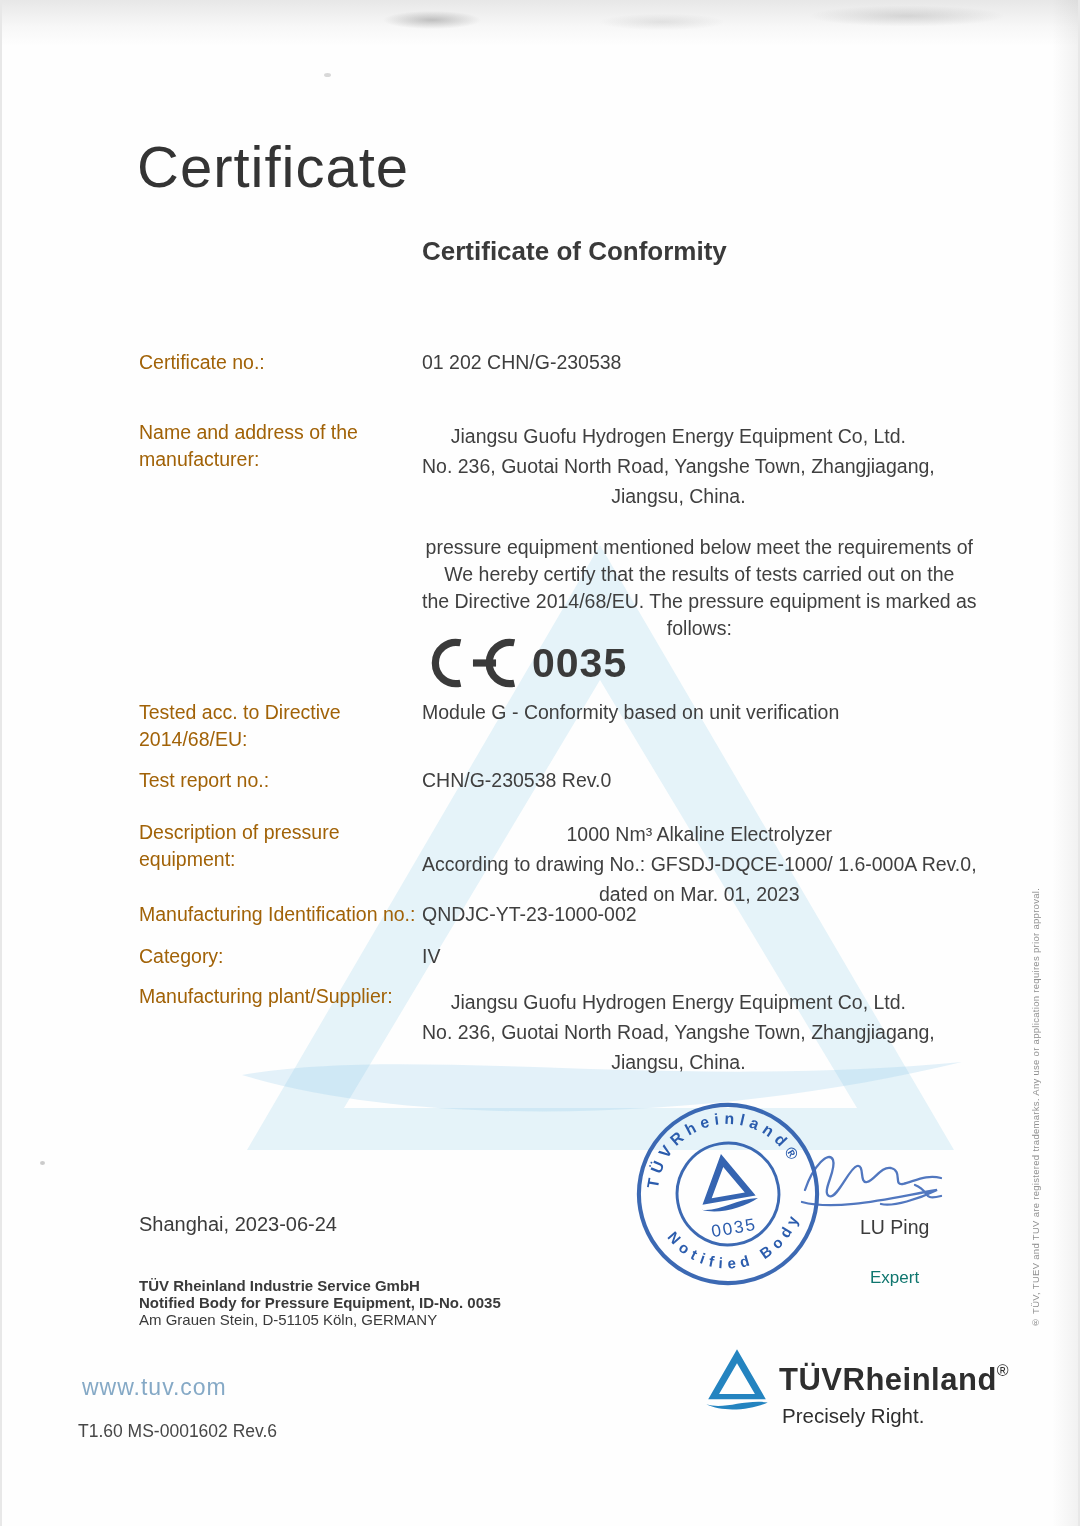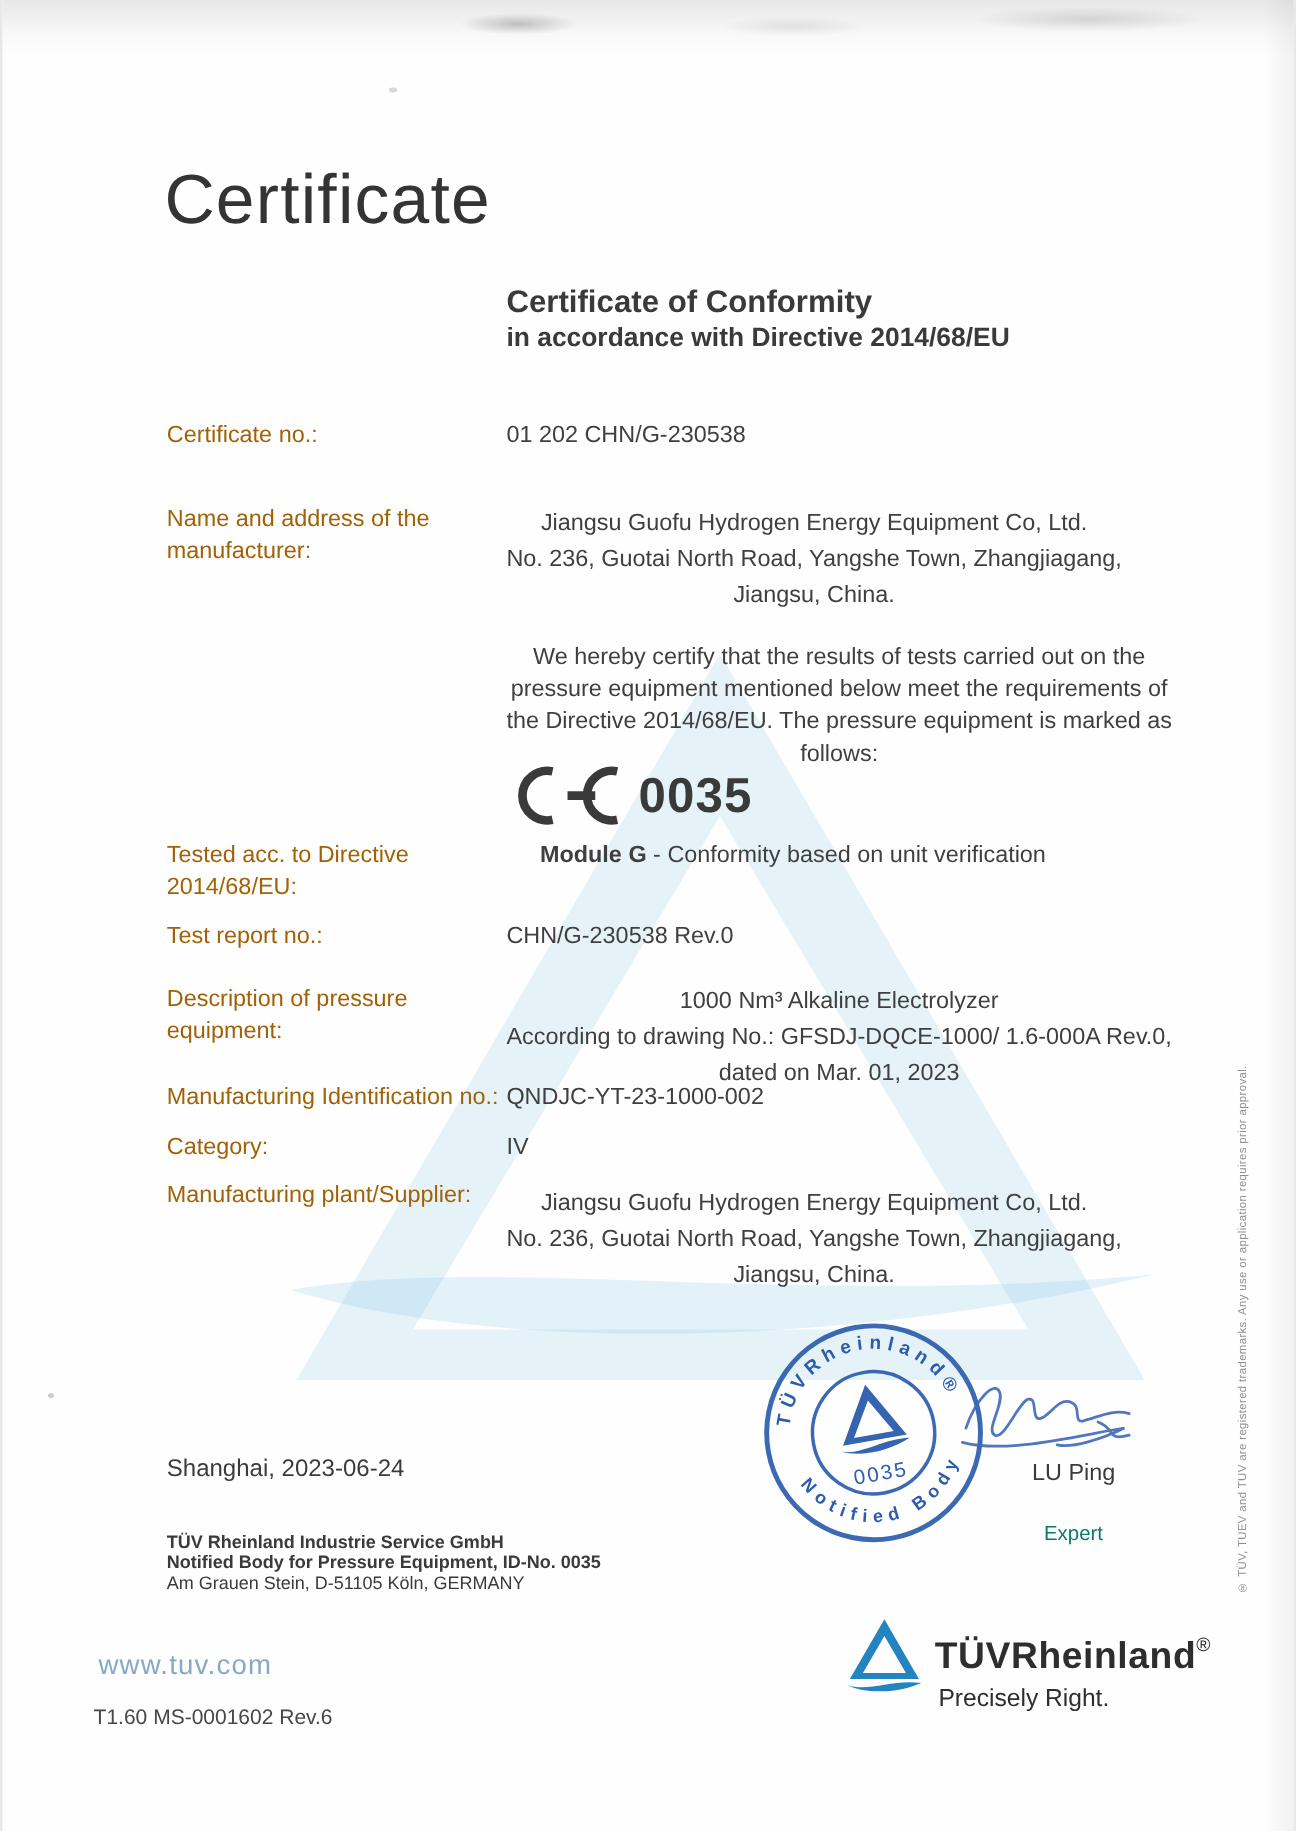--- a/index.html
+++ b/index.html
@@ -4,21 +4,21 @@
 <title>Certificate</title>
 <style>
   html,body{margin:0;padding:0;background:#e8e8e8;}
   .page{
     position:relative;width:1076px;height:1526px;margin:0 auto;
     background:#fefefe;overflow:hidden;
     font-family:"Liberation Sans","DejaVu Sans",sans-serif;
     color:#3d3d3d;
   }
   .abs{position:absolute;}
-  .b{font-weight:bold;margin-left:28px;}
+  .b{font-weight:normal;}
   
   .scan-top{left:0;top:0;width:1080px;height:46px;pointer-events:none;
     background:
       radial-gradient(70px 13px at 430px 20px, rgba(70,70,70,.30), transparent 70%),
       radial-gradient(140px 15px at 905px 16px, rgba(110,110,110,.22), transparent 70%),
       radial-gradient(90px 12px at 660px 22px, rgba(120,120,120,.16), transparent 70%),
       linear-gradient(180deg, rgba(140,140,140,.20), rgba(160,160,160,.07) 58%, transparent);}
   .scan-right{right:0;top:0;width:26px;height:1526px;pointer-events:none;
     background:linear-gradient(270deg, rgba(130,130,130,.10), transparent);}
   .speck1{left:322px;top:73px;width:7px;height:4px;background:rgba(120,120,120,.28);border-radius:50%;}
@@ -68,38 +68,37 @@
 
   <div class="content">
     <div class="abs scan-top"></div>
     <div class="abs scan-right"></div>
     <div class="abs speck1"></div>
     <div class="abs speck2"></div>
 
     <div class="abs title">Certificate</div>
 
     <div class="abs heading">Certificate of Conformity</div>
-    <div class="abs subheading">in accordance with Directive 2014/68/EU</div>
 
     <div class="abs label" style="top:349px">Certificate no.:</div>
     <div class="abs value" style="top:349px">01 202 CHN/G-230538</div>
 
     <div class="abs label" style="top:419px">
       <div>Name and address of the</div>
       <div>manufacturer:</div>
     </div>
     <div class="abs value vlines" style="top:421px">
       <div>Jiangsu Guofu Hydrogen Energy Equipment Co, Ltd.</div>
       <div>No. 236, Guotai North Road, Yangshe Town, Zhangjiagang,</div>
       <div>Jiangsu, China.</div>
     </div>
 
     <div class="abs value" style="top:534px">
+      <div>pressure equipment mentioned below meet the requirements of</div>
       <div>We hereby certify that the results of tests carried out on the</div>
-      <div>pressure equipment mentioned below meet the requirements of</div>
       <div>the Directive 2014/68/EU. The pressure equipment is marked as</div>
       <div>follows:</div>
     </div>
 
     <div class="abs ce-row">
       <svg width="100" height="50" viewBox="0 0 104 52">
         <g stroke="#3a3a3a" stroke-width="7.5" fill="none">
           <path d="M40 5 A21.5 21.5 0 1 0 40 47"></path>
           <path d="M96 5 A21.5 21.5 0 1 0 96 47"></path>
           <path d="M53 26 H77"></path>

